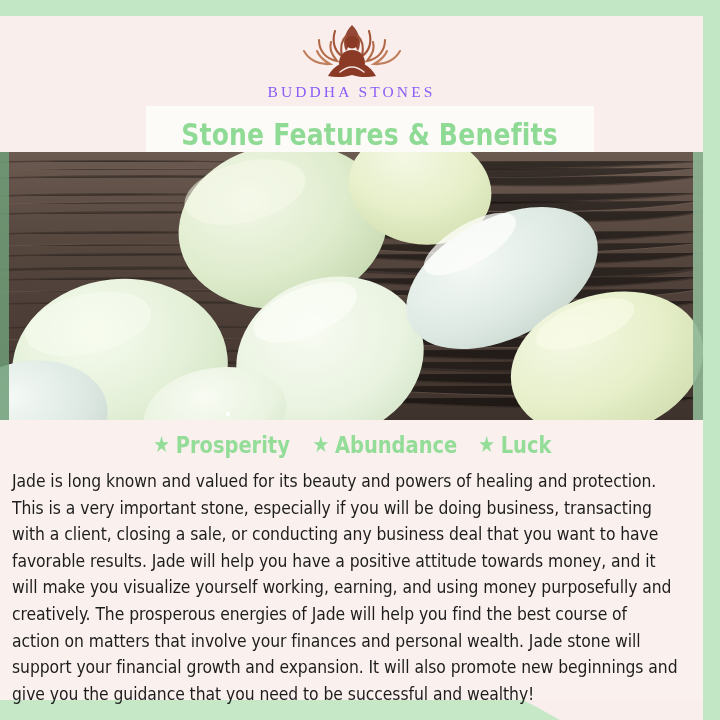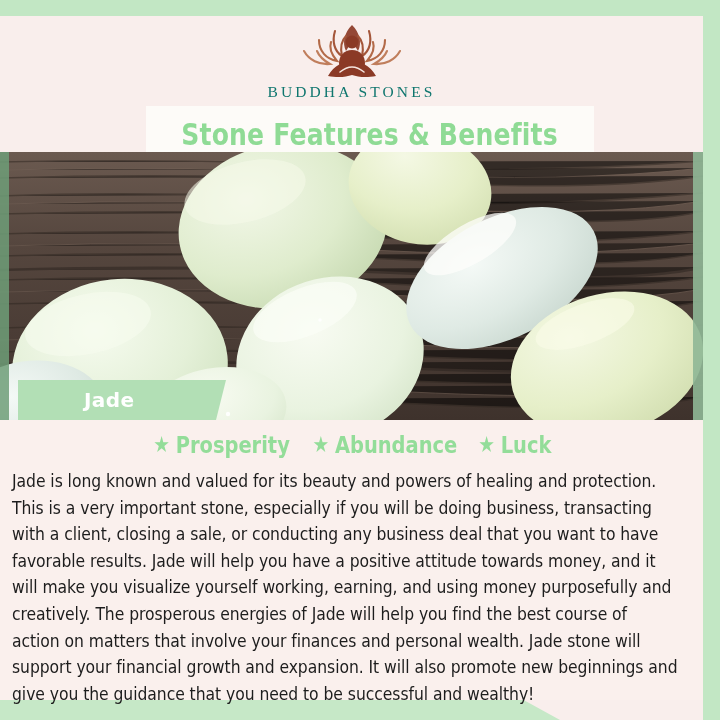--- a/index.html
+++ b/index.html
@@ -20,21 +20,21 @@
   .frame-left-strip{position:absolute;left:0;top:152px;width:9px;height:268px;background:#6f9e78;z-index:4;opacity:.85;}
   .frame-right-strip{position:absolute;right:17px;top:152px;width:10px;height:268px;background:#8fb796;z-index:4;opacity:.9;}
   .inner-pink{position:absolute;left:0;top:16px;right:17px;bottom:0;background:#f9eeec;z-index:1;}
 
   
   .logo-wrap{position:absolute;left:0;top:20px;width:703px;height:86px;z-index:6;
     display:flex;flex-direction:column;align-items:center;justify-content:flex-start;}
   .logo-mark{width:124px;height:62px;display:block;}
   .logo-text{
     font-family:"Liberation Serif","DejaVu Serif",serif;
-    font-size:15.5px;letter-spacing:3.1px;color:#0f766e;font-weight:400;
+    font-size:15.5px;letter-spacing:3.1px;color:#8b5cf6;font-weight:400;
     margin-top:1px;white-space:nowrap;
   }
 
   
   .title-band{
     position:absolute;left:146px;top:106px;width:448px;height:46px;
     background:#fdfbf8;z-index:6;display:flex;align-items:flex-end;justify-content:center;
   }
   .title-text{
     font-family:"DejaVu Sans Condensed","Liberation Sans Narrow","Liberation Sans",sans-serif;
@@ -202,23 +202,20 @@
       <path d="M38 56 C44 45 54 41 62 41 C70 41 80 45 86 56 C76 58 68 57 62 55 C56 57 48 58 38 56 Z" fill="#8b3a26"></path>
       <path d="M50 52 C55 48 60 47 62 47 C64 47 69 48 74 52" stroke="#f6e6df" stroke-width="1.6" fill="none" stroke-linecap="round"></path>
     </svg>
     <div class="logo-text">BUDDHA STONES</div>
   </div>
 
   <div class="title-band">
     <div class="title-text">Stone Features &amp; Benefits</div>
   </div>
 
-  <div class="jade-tag">
-    <span class="jade-tag-label">Jade</span>
-  </div>
 
   <div class="content">
     <div class="benefits">
       <span class="benefit">
         <span class="star">★</span>
         <span>Prosperity</span>
       </span>
       <span class="benefit">
         <span class="star">★</span>
         <span>Abundance</span>

